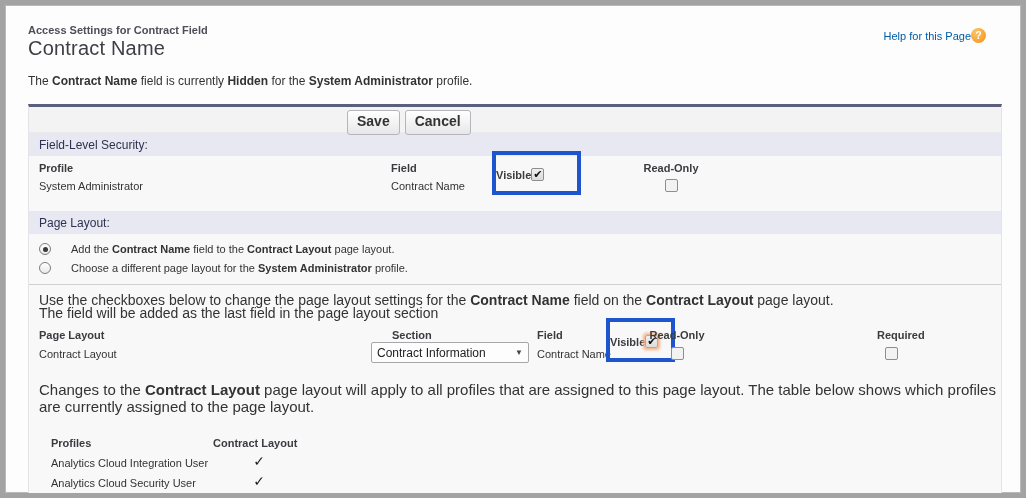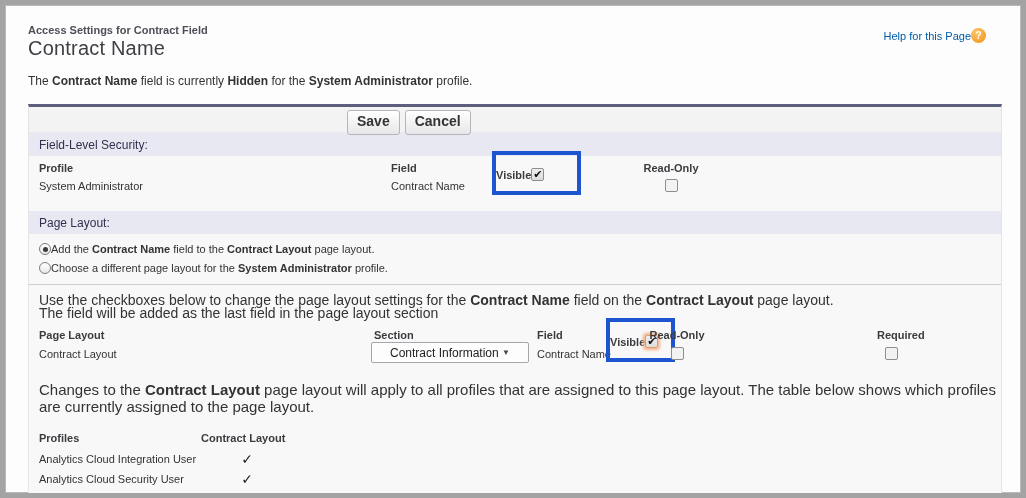--- a/index.html
+++ b/index.html
@@ -71,38 +71,38 @@
     background:linear-gradient(#fff,#e9e9e9); display:inline-block; position:relative;
     flex:0 0 auto; cursor:pointer;
   }
   .radio.on::after {
     content:""; position:absolute; left:3px; top:3px; width:5px; height:5px;
     border-radius:50%; background:#3a3a3a;
   }
 
   
   .pl-body { padding-top:8px; }
-  .rline { display:flex; align-items:center; gap:0; margin:0 0 5px 10px; font-size:11px; height:14px; }
+  .rline { display:flex; align-items:center; gap:20px; margin:0 0 5px 10px; font-size:11px; height:14px; }
   .divider { border:none; border-top:1px solid #cfcfd3; margin-top:9px; }
   .instr { margin:9px 0 0 10px; font-size:14px; line-height:13px; color:#333; }
 
   .layout-table { position:relative; height:44px; margin-top:7px; font-size:11px; }
   .select {
     position:absolute; left:342px; top:15px; width:158px; height:21px;
     border:1px solid #a6a6ab; background:#fdfdfd; border-radius:2px;
     display:flex; align-items:center; justify-content:space-between;
-    padding:0 18px; font-size:12px; color:#222; cursor:pointer;
+    padding:0 5px; font-size:12px; color:#222; cursor:pointer;
   }
   .select .arrow { font-size:8px; color:#444; }
 
   .changes { margin:10px 0 0 10px; font-size:15px; }
 
   
   .profiles { margin:12px 0 0 10px; font-size:11px; }
-  .prow { display:flex; align-items:center; height:20px; }
+  .prow { display:flex; align-items:flex-end; height:20px;margin-left:12px; }
   .prow.header { height:22px; }
   .pname { width:162px; }
   .pcheck { width:92px; text-align:center; }
   .checkmark { font-size:14px; color:#1c1c1c; }
 </style>
 </head>
 <body>
 
 <div class="frame">
   <div class="content">
@@ -159,21 +159,21 @@
 
         <div class="instr">
           <div><span>Use the checkboxes below to change the page layout settings for the </span><b>Contract Name</b><span> field on the </span><b>Contract Layout</b><span> page layout.</span></div>
           <div>The field will be added as the last field in the page layout section</div>
         </div>
 
         <div class="layout-table">
           <div class="cell hdr" style="left:10px; top:2px;">Page Layout</div>
           <div class="cell" style="left:10px; top:21px;">Contract Layout</div>
 
-          <div class="cell hdr" style="left:345px; top:2px;">Section</div>
+          <div class="cell hdr" style="left:363px; top:2px;">Section</div>
           <div class="select">
             <span>Contract Information</span>
             <span class="arrow">▼</span>
           </div>
 
           <div class="cell hdr" style="left:508px; top:2px;">Field</div>
           <div class="cell" style="left:508px; top:21px;">Contract Name</div>
 
           <div class="hl-box" style="left:577px; top:-9px; width:69px; height:44px;">
             <div class="hdr">Visible</div>

